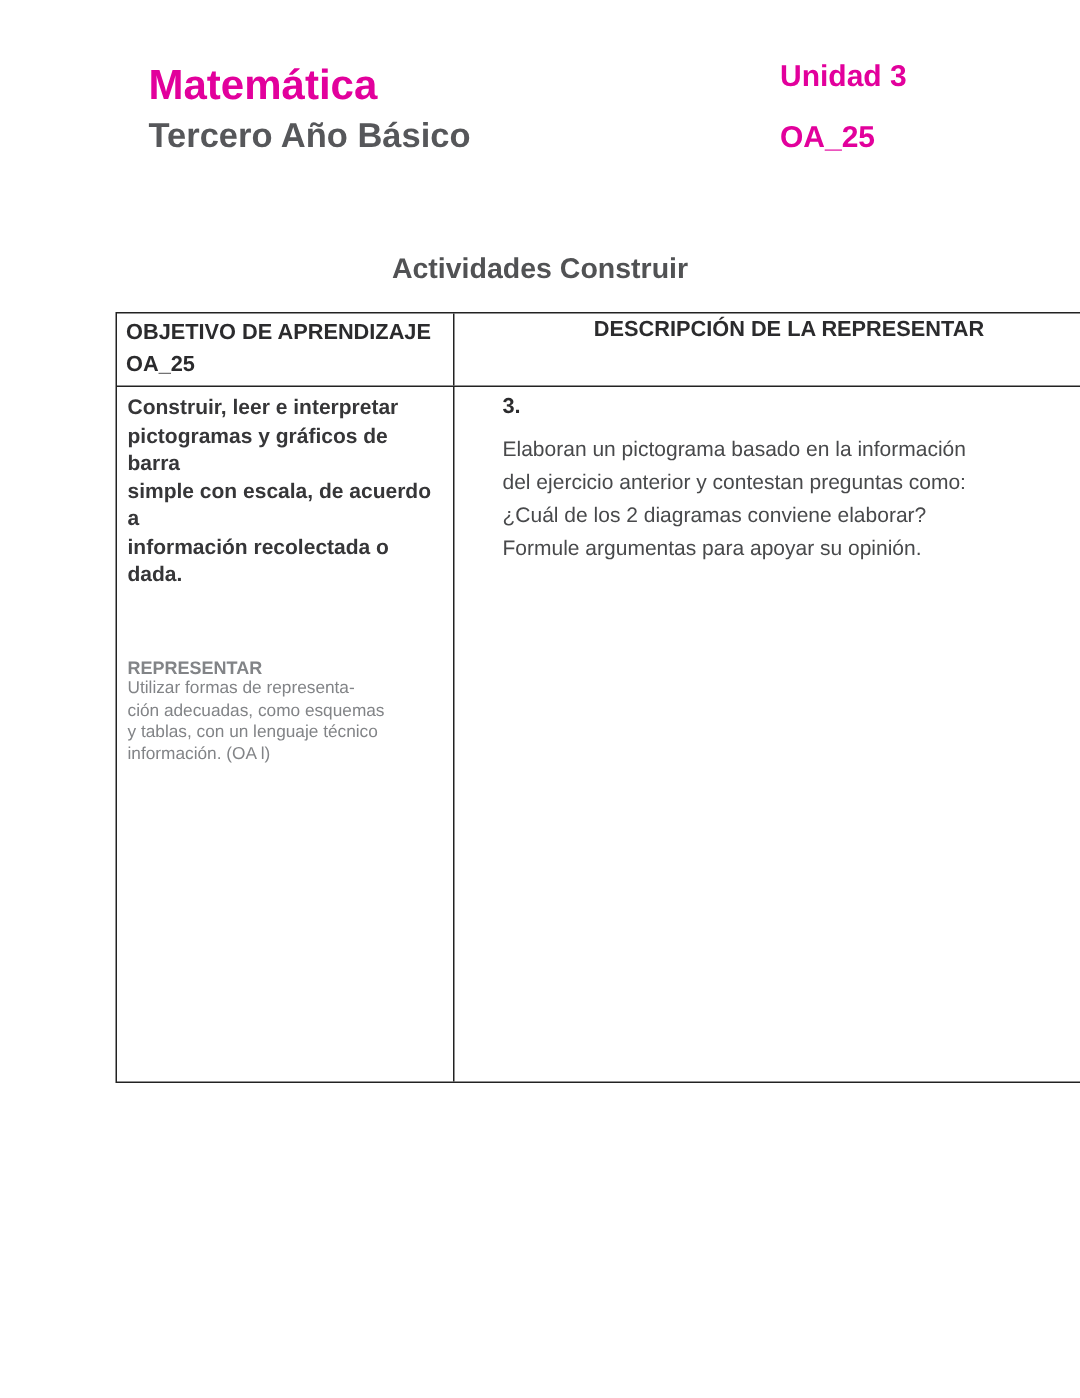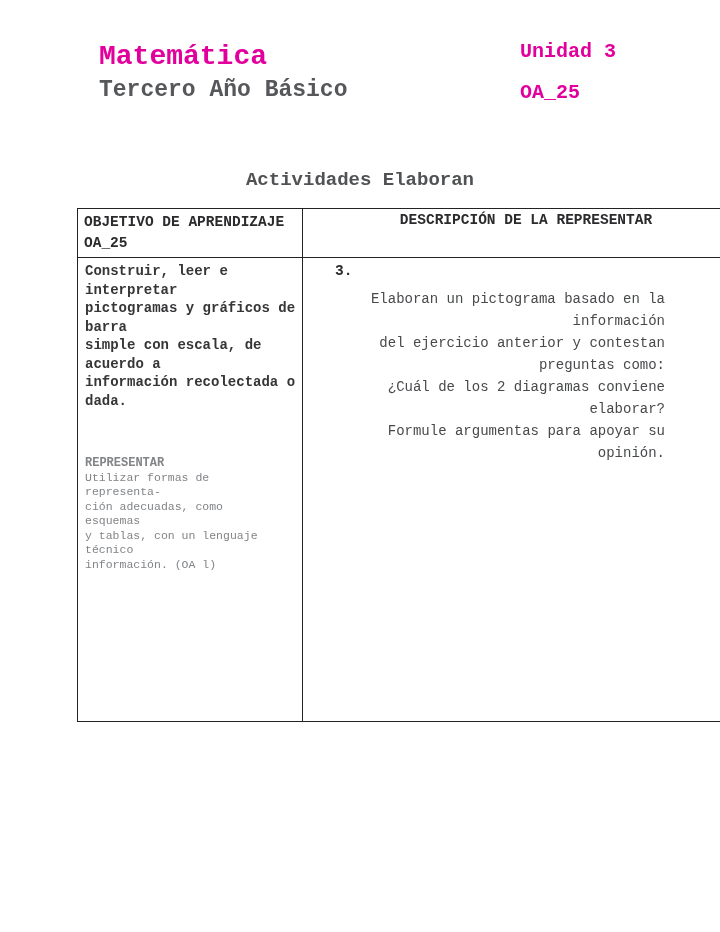--- a/index.html
+++ b/index.html
@@ -10,21 +10,21 @@
     --objective:#363638;
     --activity:#48494B;
     --skill:#828487;
     --border:#222222;
   }
   html,body{margin:0;padding:0;background:#ffffff;}
   .page{
     position:relative;
     width:720px;height:932px;
     background:#ffffff;
-    font-family:Liberation Mono, monospace;
+    font-family:Liberation Sans, sans-serif;
     overflow:hidden;
   }
   
   .subject-title{
     position:absolute;left:99px;top:41px;
     font-size:28px;font-weight:bold;color:var(--accent);
   }
   .grade-subtitle{
     position:absolute;left:99px;top:77px;
     font-size:23px;font-weight:bold;color:var(--heading);
@@ -90,36 +90,35 @@
   }
   .activity-number{
     font-size:14.5px;font-weight:bold;color:var(--tableText);
     line-height:20px;
   }
   .activity-text{
     margin-top:7px;
     font-size:14px;color:var(--activity);
     line-height:22px;white-space:pre-line;
     width:330px;
-    text-align:right;
   }
 </style>
 </head>
 <body>
 
 <div class="page">
 
   <div>
     <div class="subject-title">Matemática</div>
     <div class="grade-subtitle">Tercero Año Básico</div>
     <div class="unit-label">Unidad 3</div>
     <div class="oa-label">OA_25</div>
   </div>
 
-  <div class="section-title">Actividades Elaboran</div>
+  <div class="section-title">Actividades Construir</div>
 
   <div class="activity-table">
     <div class="thead">
       <div class="th-left">
         <div>OBJETIVO DE APRENDIZAJE</div>
         <div>OA_25</div>
       </div>
       <div class="th-right">DESCRIPCIÓN DE LA REPRESENTAR</div>
     </div>
     <div class="tbody">

